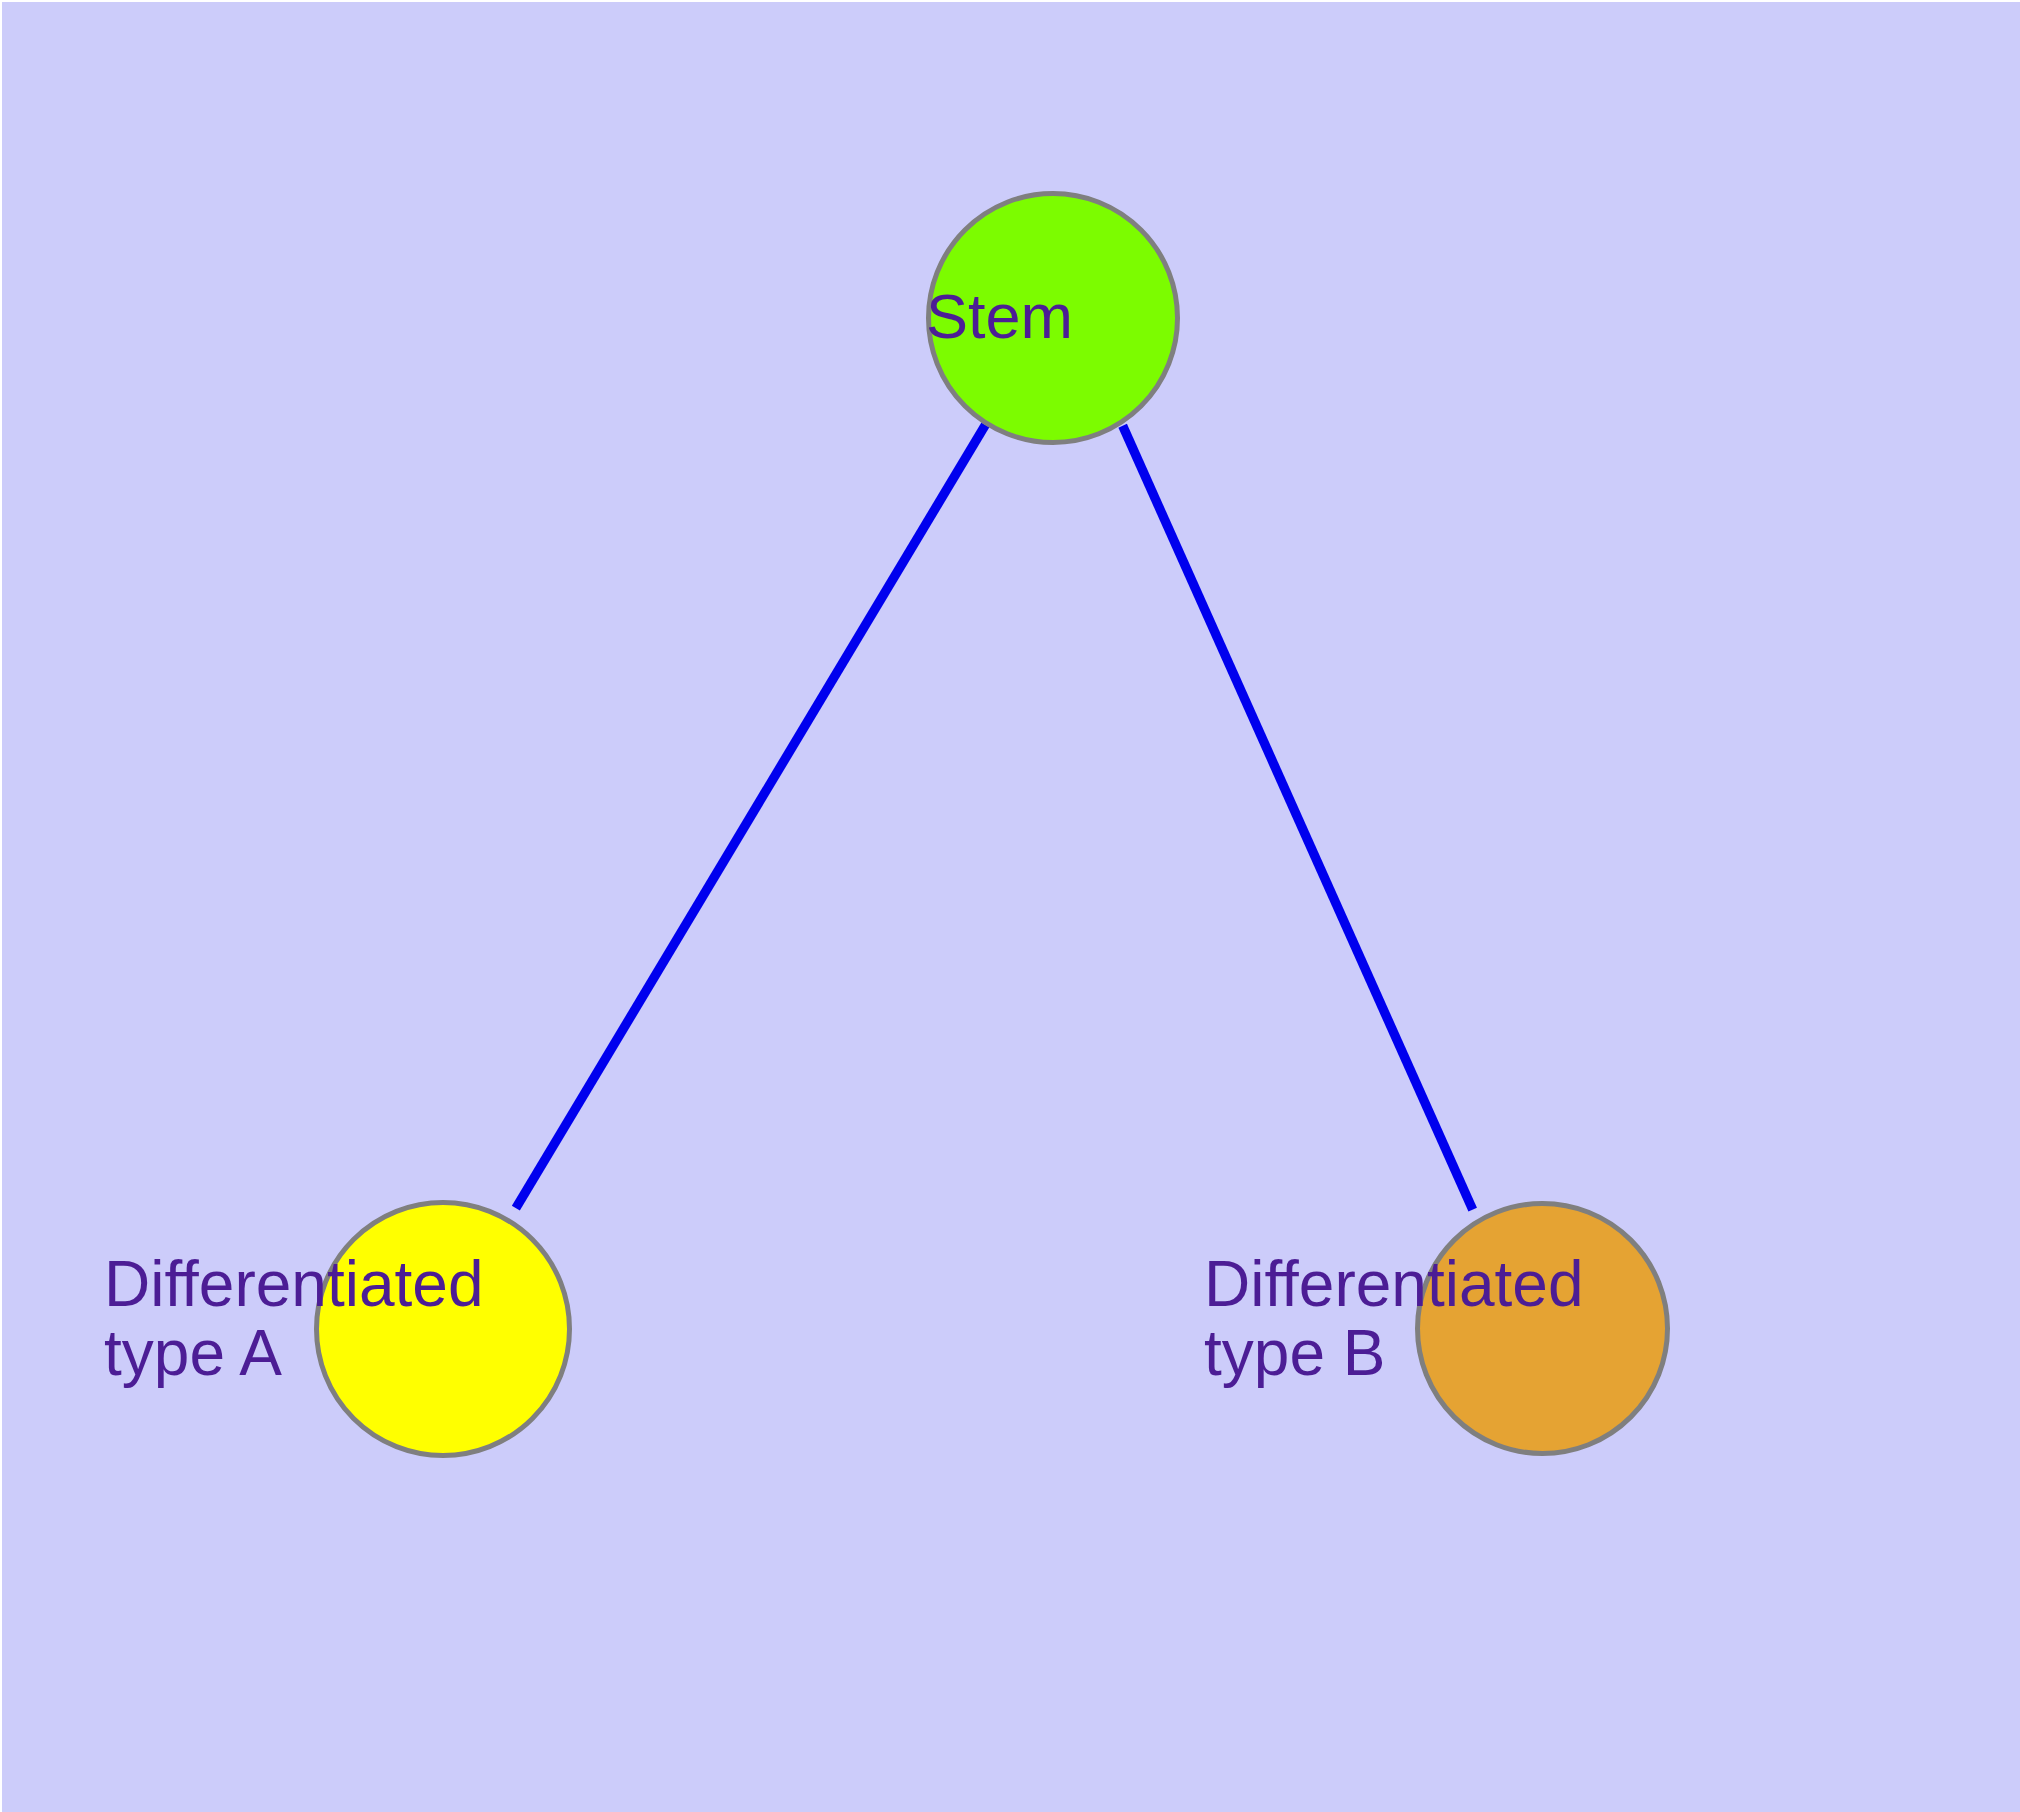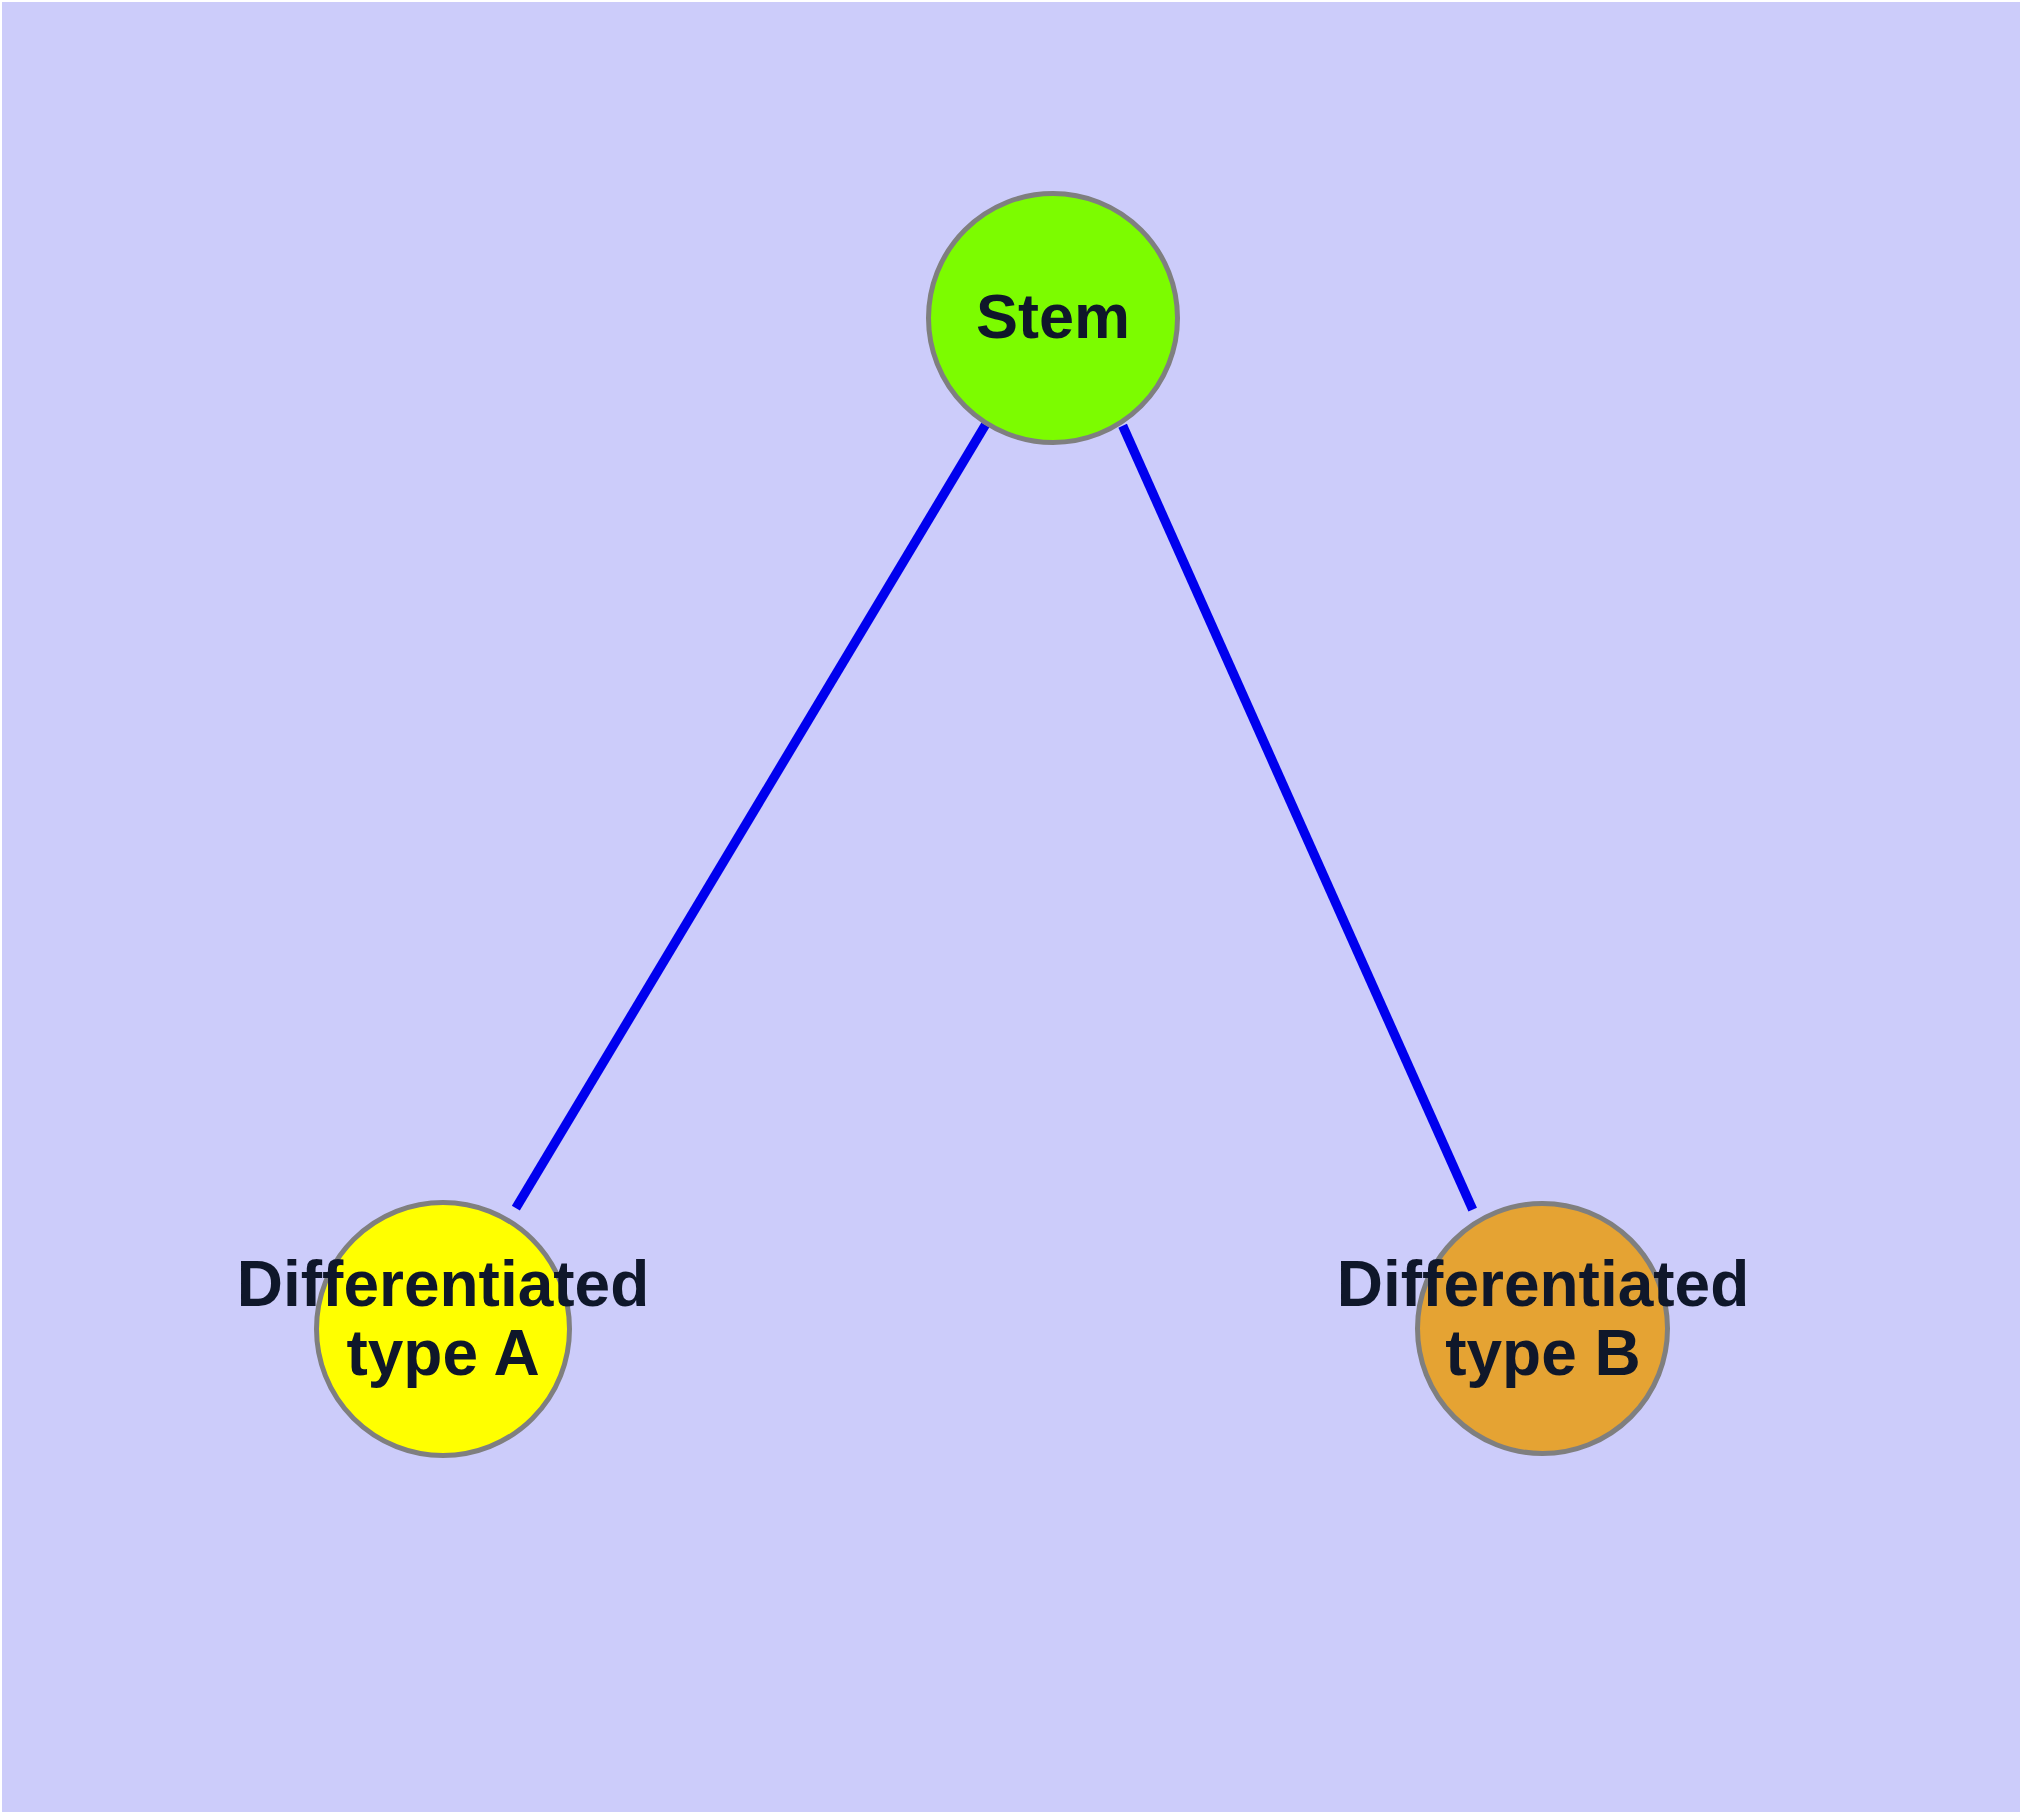--- a/index.html
+++ b/index.html
@@ -26,23 +26,22 @@
     height: 1812px;
   }
   .node {
     position: absolute;
     border-radius: 50%;
     border: 5.1px solid #7f7f7f;
     box-sizing: border-box;
   }
   .node-label {
     position: absolute;
-    text-align: center;
-    font-weight: bold;
-    color: #0f172a;
+    font-weight: normal;
+    color: #4c1d95;
     line-height: 1.08;
     white-space: pre-line;
     pointer-events: none;
   }
   #node-stem {
     left: 924px;
     top: 189px;
     width: 254px;
     height: 254px;
     background: #7cfc00;

